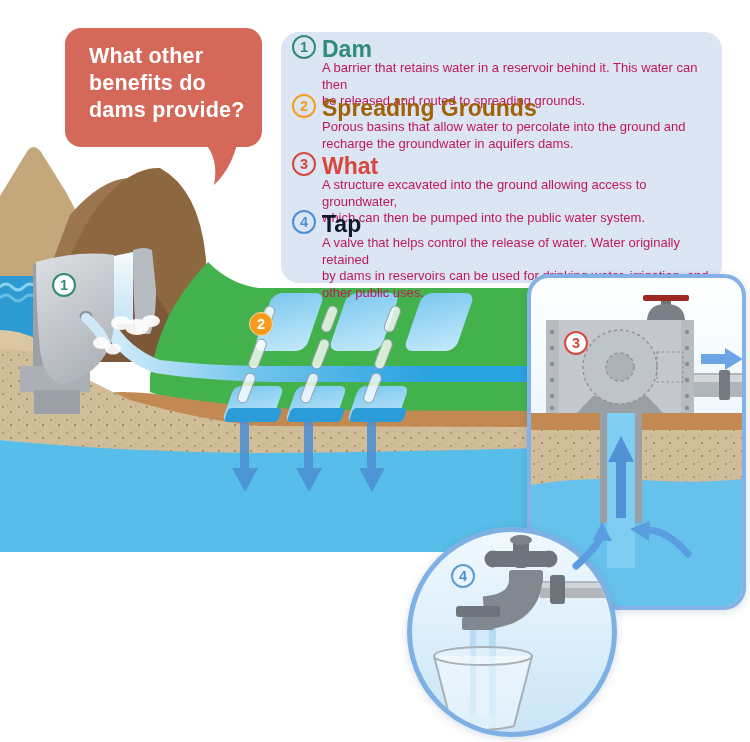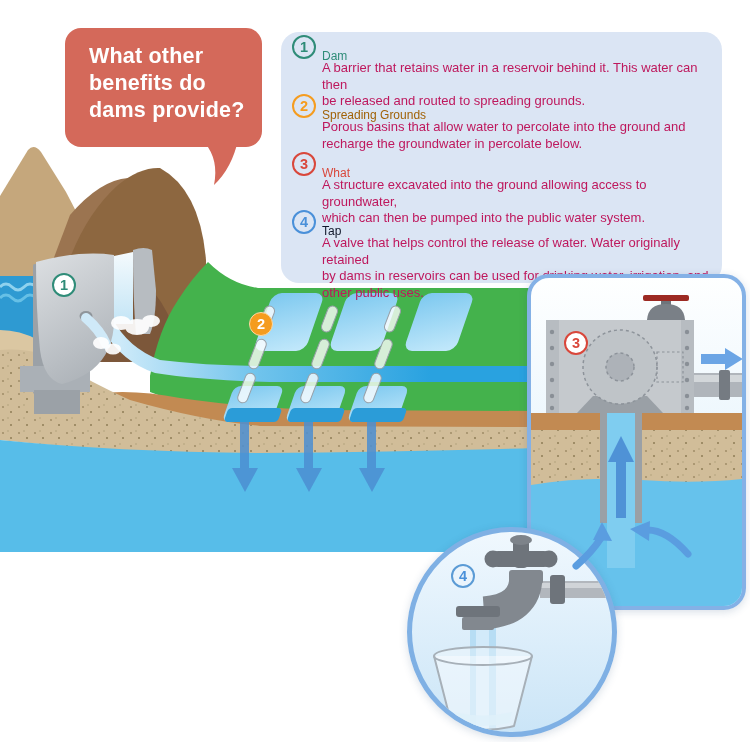--- a/index.html
+++ b/index.html
@@ -13,21 +13,21 @@
   #bubble .txt{padding:15px 10px 0 24px;color:#fff;font-weight:bold;font-size:21.5px;line-height:27px;
                white-space:pre-line;letter-spacing:.2px;}
   #bubble-tail{left:65px;top:140px;z-index:20;}
 
   
   #legend{left:281px;top:32px;width:441px;height:251px;background:#dbe5f4;border-radius:18px;z-index:21;}
   .legend-item{position:absolute;left:0;width:430px;}
   .num-circle{position:absolute;left:11px;top:0;width:24px;height:24px;border-radius:50%;
               border:2.5px solid #888;box-sizing:border-box;display:flex;align-items:center;justify-content:center;
               font-weight:bold;font-size:14.5px;}
-  .legend-title{position:absolute;left:41px;top:14px;font-weight:normal;font-size:12px;}
+  .legend-title{position:absolute;left:41px;top:1px;font-weight:bold;font-size:23px;}
   .legend-desc{position:absolute;left:41px;top:25px;width:395px;font-size:13px;line-height:16.5px;
                color:#be185d;white-space:pre-line;}
 
   
   .badge{position:absolute;width:24px;height:24px;border-radius:50%;box-sizing:border-box;
          display:flex;align-items:center;justify-content:center;font-weight:bold;font-size:14.5px;background:#fff;}
   #badge-dam{left:52px;top:273px;border:2.5px solid #2f8c78;color:#2f8c78;z-index:15;}
   #badge-sg{left:249px;top:312px;background:#f59c1f;color:#fff;border:1.5px solid #fbd9a6;z-index:15;}
   #badge-well{left:564px;top:331px;border:2.5px solid #d9473b;color:#d9473b;z-index:60;}
   #badge-tap{left:451px;top:564px;border:2.5px solid #5b9bd5;color:#4a90d9;background:#eaf4fc;z-index:60;}
@@ -170,21 +170,21 @@
     <div class="legend-item" style="top:3px;">
       <div class="num-circle" style="color: rgb(47, 140, 120); border-color: rgb(47, 140, 120);">1</div>
       <div class="legend-title" style="color: rgb(47, 140, 120);">Dam</div>
       <div class="legend-desc">A barrier that retains water in a reservoir behind it. This water can then
 be released and routed to spreading grounds.</div>
     </div>
     <div class="legend-item" style="top:62px;">
       <div class="num-circle" style="color: rgb(245, 156, 31); border-color: rgb(245, 156, 31);">2</div>
       <div class="legend-title" style="color: #a16207;">Spreading Grounds</div>
       <div class="legend-desc">Porous basins that allow water to percolate into the ground and
-recharge the groundwater in percolate below.</div>
+recharge the groundwater in aquifers dams.</div>
     </div>
     <div class="legend-item" style="top:120px;">
       <div class="num-circle" style="color: rgb(217, 71, 59); border-color: rgb(217, 71, 59);">3</div>
       <div class="legend-title" style="color: rgb(217, 71, 59);">What</div>
       <div class="legend-desc">A structure excavated into the ground allowing access to groundwater,
 which can then be pumped into the public water system.</div>
     </div>
     <div class="legend-item" style="top:178px;">
       <div class="num-circle" style="color: rgb(74, 144, 217); border-color: rgb(74, 144, 217);">4</div>
       <div class="legend-title" style="color: #0f172a;">Tap</div>

